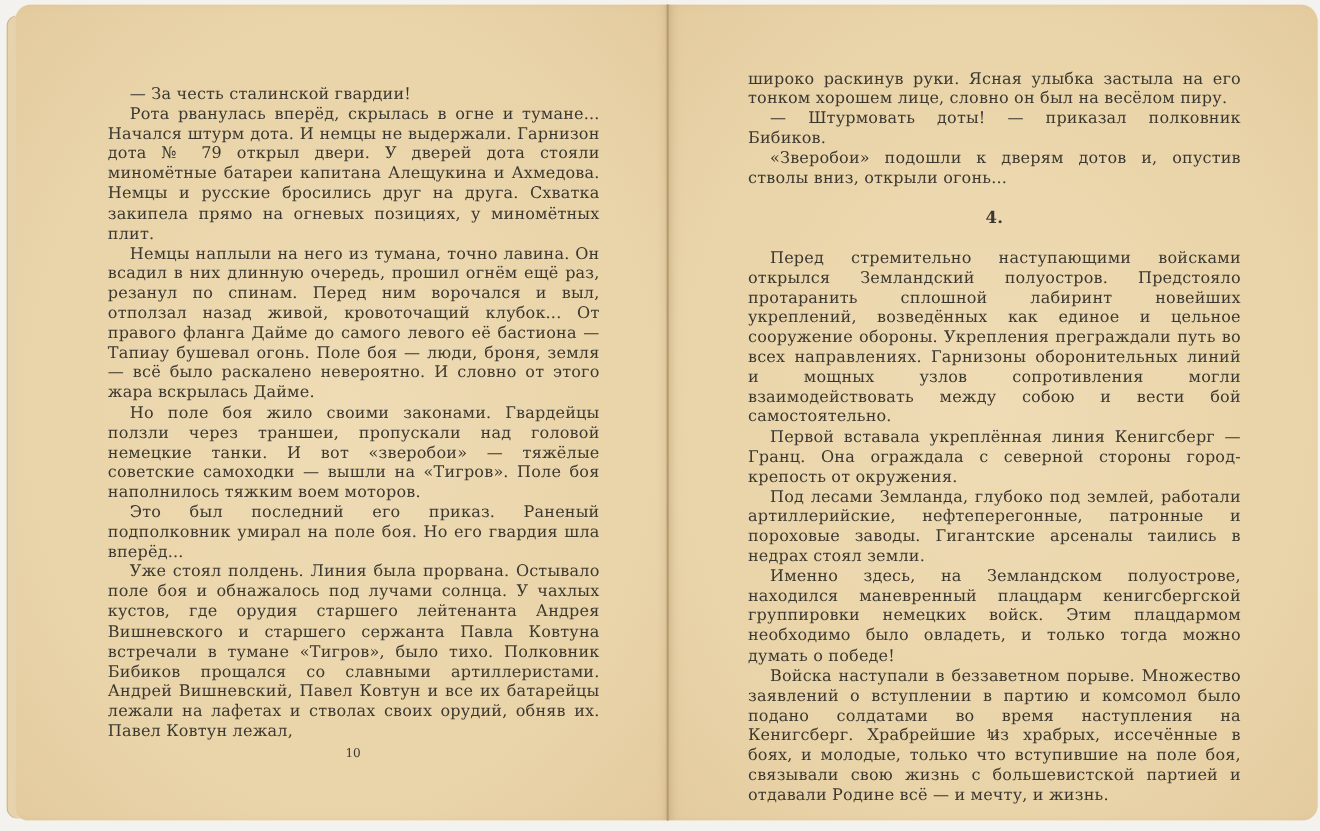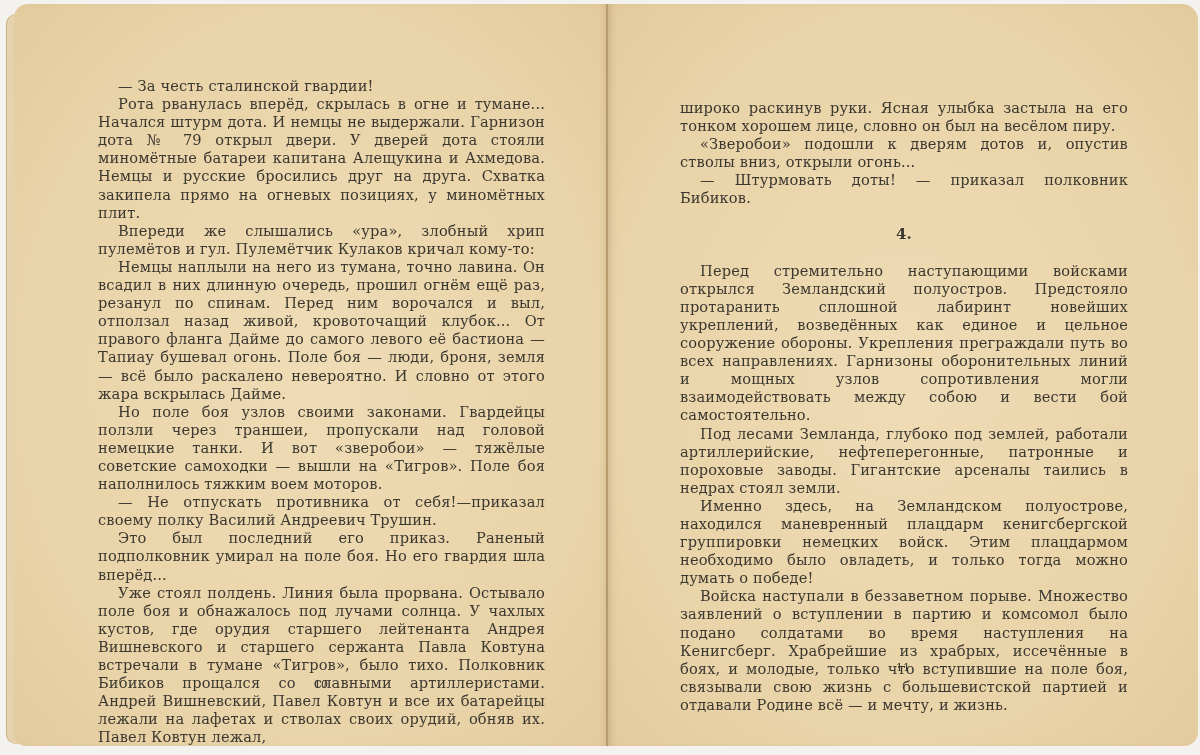--- a/index.html
+++ b/index.html
@@ -26,21 +26,21 @@
   }
   .text-block {
     position:absolute;
     font-size:14.6px; line-height:18.1px;
     color:#3b3830; letter-spacing:0.15px;
     text-align:justify;
   }
   .left-text { left:98px; top:77px; width:447px; }
   .right-text { left:680px; top:63px; width:448px; }
   .text-block p { margin:0; text-indent:20px; text-align:justify; text-align-last:left; }
-  .text-block p.noindent { text-indent:0;margin-top:36px; }
+  .text-block p.noindent { text-indent:0; }
   .chapter-num {
     text-align:center; margin:17px 0 19px 0; font-weight:bold; font-size:15px;
   }
   .folio {
     position:absolute; font-size:11px; color:#3b3830;
   }
   .folio-left { left:314px; top:678px; }
   .folio-right { left:896px; top:661px; }
 </style>
 </head>
@@ -48,32 +48,31 @@
 
 <div class="stack-edge"></div>
 
 <div class="page page-left"></div>
 <div class="page page-right"></div>
 <div class="gutter"></div>
 
 <div class="text-block left-text">
   <p>— За честь сталинской гвардии!</p>
   <p>Рота рванулась вперёд, скрылась в огне и тумане... Начался штурм дота. И немцы не выдержали. Гарнизон дота № 79 открыл двери. У дверей дота стояли миномётные батареи капитана Алещукина и Ахмедова. Немцы и русские бросились друг на друга. Схватка закипела прямо на огневых позициях, у миномётных плит.</p>
-  <p>Впереди же слышались «ура», злобный хрип пулемётов и гул. Пулемётчик Кулаков кричал кому-то:</p>
   <p>Немцы наплыли на него из тумана, точно лавина. Он всадил в них длинную очередь, прошил огнём ещё раз, резанул по спинам. Перед ним ворочался и выл, отползал назад живой, кровоточащий клубок... От правого фланга Дайме до самого левого её бастиона — Тапиау бушевал огонь. Поле боя — люди, броня, земля — всё было раскалено невероятно. И словно от этого жара вскрылась Дайме.</p>
-  <p>Но поле боя узлов своими законами. Гвардейцы ползли через траншеи, пропускали над головой немецкие танки. И вот «зверобои» — тяжёлые советские самоходки — вышли на «Тигров». Поле боя наполнилось тяжким воем моторов.</p>
-  <p>— Не отпускать противника от себя!—приказал своему полку Василий Андреевич Трушин.</p>
+  <p>Но поле боя жило своими законами. Гвардейцы ползли через траншеи, пропускали над головой немецкие танки. И вот «зверобои» — тяжёлые советские самоходки — вышли на «Тигров». Поле боя наполнилось тяжким воем моторов.</p>
   <p>Это был последний его приказ. Раненый подполковник умирал на поле боя. Но его гвардия шла вперёд...</p>
   <p>Уже стоял полдень. Линия была прорвана. Остывало поле боя и обнажалось под лучами солнца. У чахлых кустов, где орудия старшего лейтенанта Андрея Вишневского и старшего сержанта Павла Ковтуна встречали в тумане «Тигров», было тихо. Полковник Бибиков прощался со славными артиллеристами. Андрей Вишневский, Павел Ковтун и все их батарейцы лежали на лафетах и стволах своих орудий, обняв их. Павел Ковтун лежал,</p>
 </div>
 <div class="folio folio-left">10</div>
 
 <div class="text-block right-text">
   <p class="noindent">широко раскинув руки. Ясная улыбка застыла на его тонком хорошем лице, словно он был на весёлом пиру.</p>
+  <p>— Штурмовать доты! — приказал полковник Бибиков.</p>
   <p>«Зверобои» подошли к дверям дотов и, опустив стволы вниз, открыли огонь...</p>
-  <p>— Штурмовать доты! — приказал полковник Бибиков.</p>
   <div class="chapter-num">4.</div>
   <p>Перед стремительно наступающими войсками открылся Земландский полуостров. Предстояло протаранить сплошной лабиринт новейших укреплений, возведённых как единое и цельное сооружение обороны. Укрепления преграждали путь во всех направлениях. Гарнизоны оборонительных линий и мощных узлов сопротивления могли взаимодействовать между собою и вести бой самостоятельно.</p>
+  <p>Первой вставала укреплённая линия Кенигсберг — Гранц. Она ограждала с северной стороны город-крепость от окружения.</p>
   <p>Под лесами Земланда, глубоко под землей, работали артиллерийские, нефтеперегонные, патронные и пороховые заводы. Гигантские арсеналы таились в недрах стоял земли.</p>
   <p>Именно здесь, на Земландском полуострове, находился маневренный плацдарм кенигсбергской группировки немецких войск. Этим плацдармом необходимо было овладеть, и только тогда можно думать о победе!</p>
   <p>Войска наступали в беззаветном порыве. Множество заявлений о вступлении в партию и комсомол было подано солдатами во время наступления на Кенигсберг. Храбрейшие из храбрых, иссечённые в боях, и молодые, только что вступившие на поле боя, связывали свою жизнь с большевистской партией и отдавали Родине всё — и мечту, и жизнь.</p>
 </div>
 <div class="folio folio-right">11</div>
 
 </body></html>

